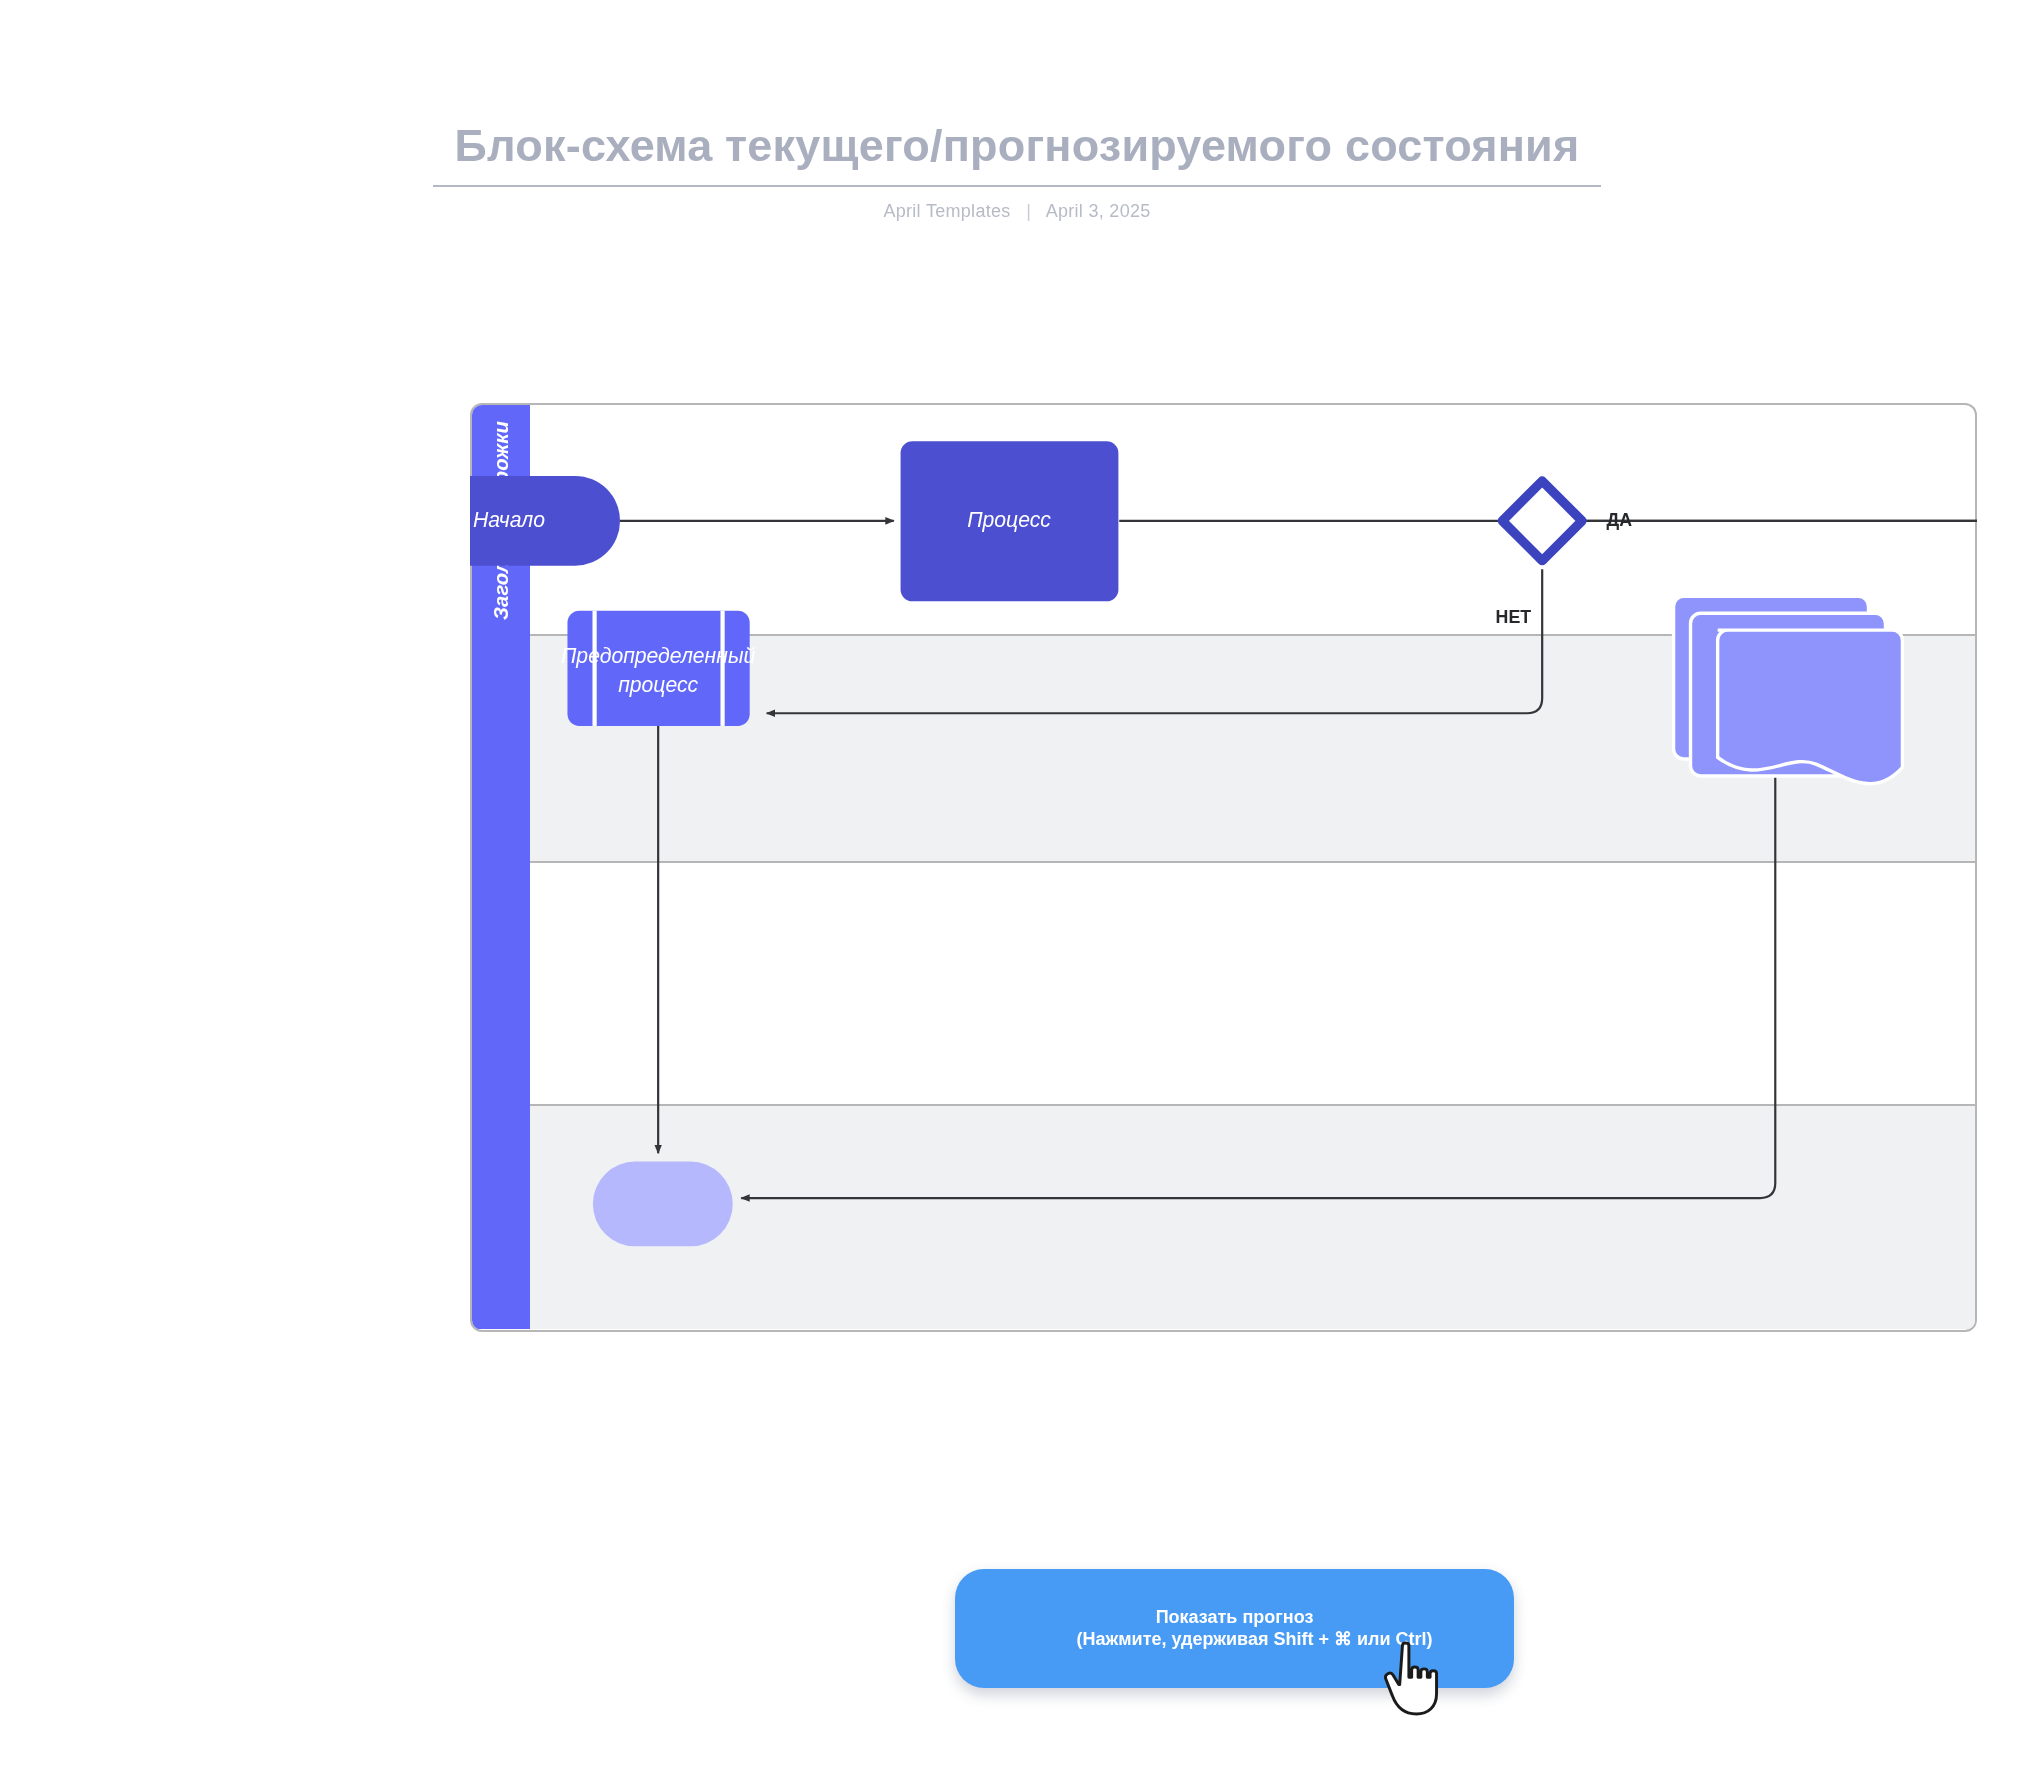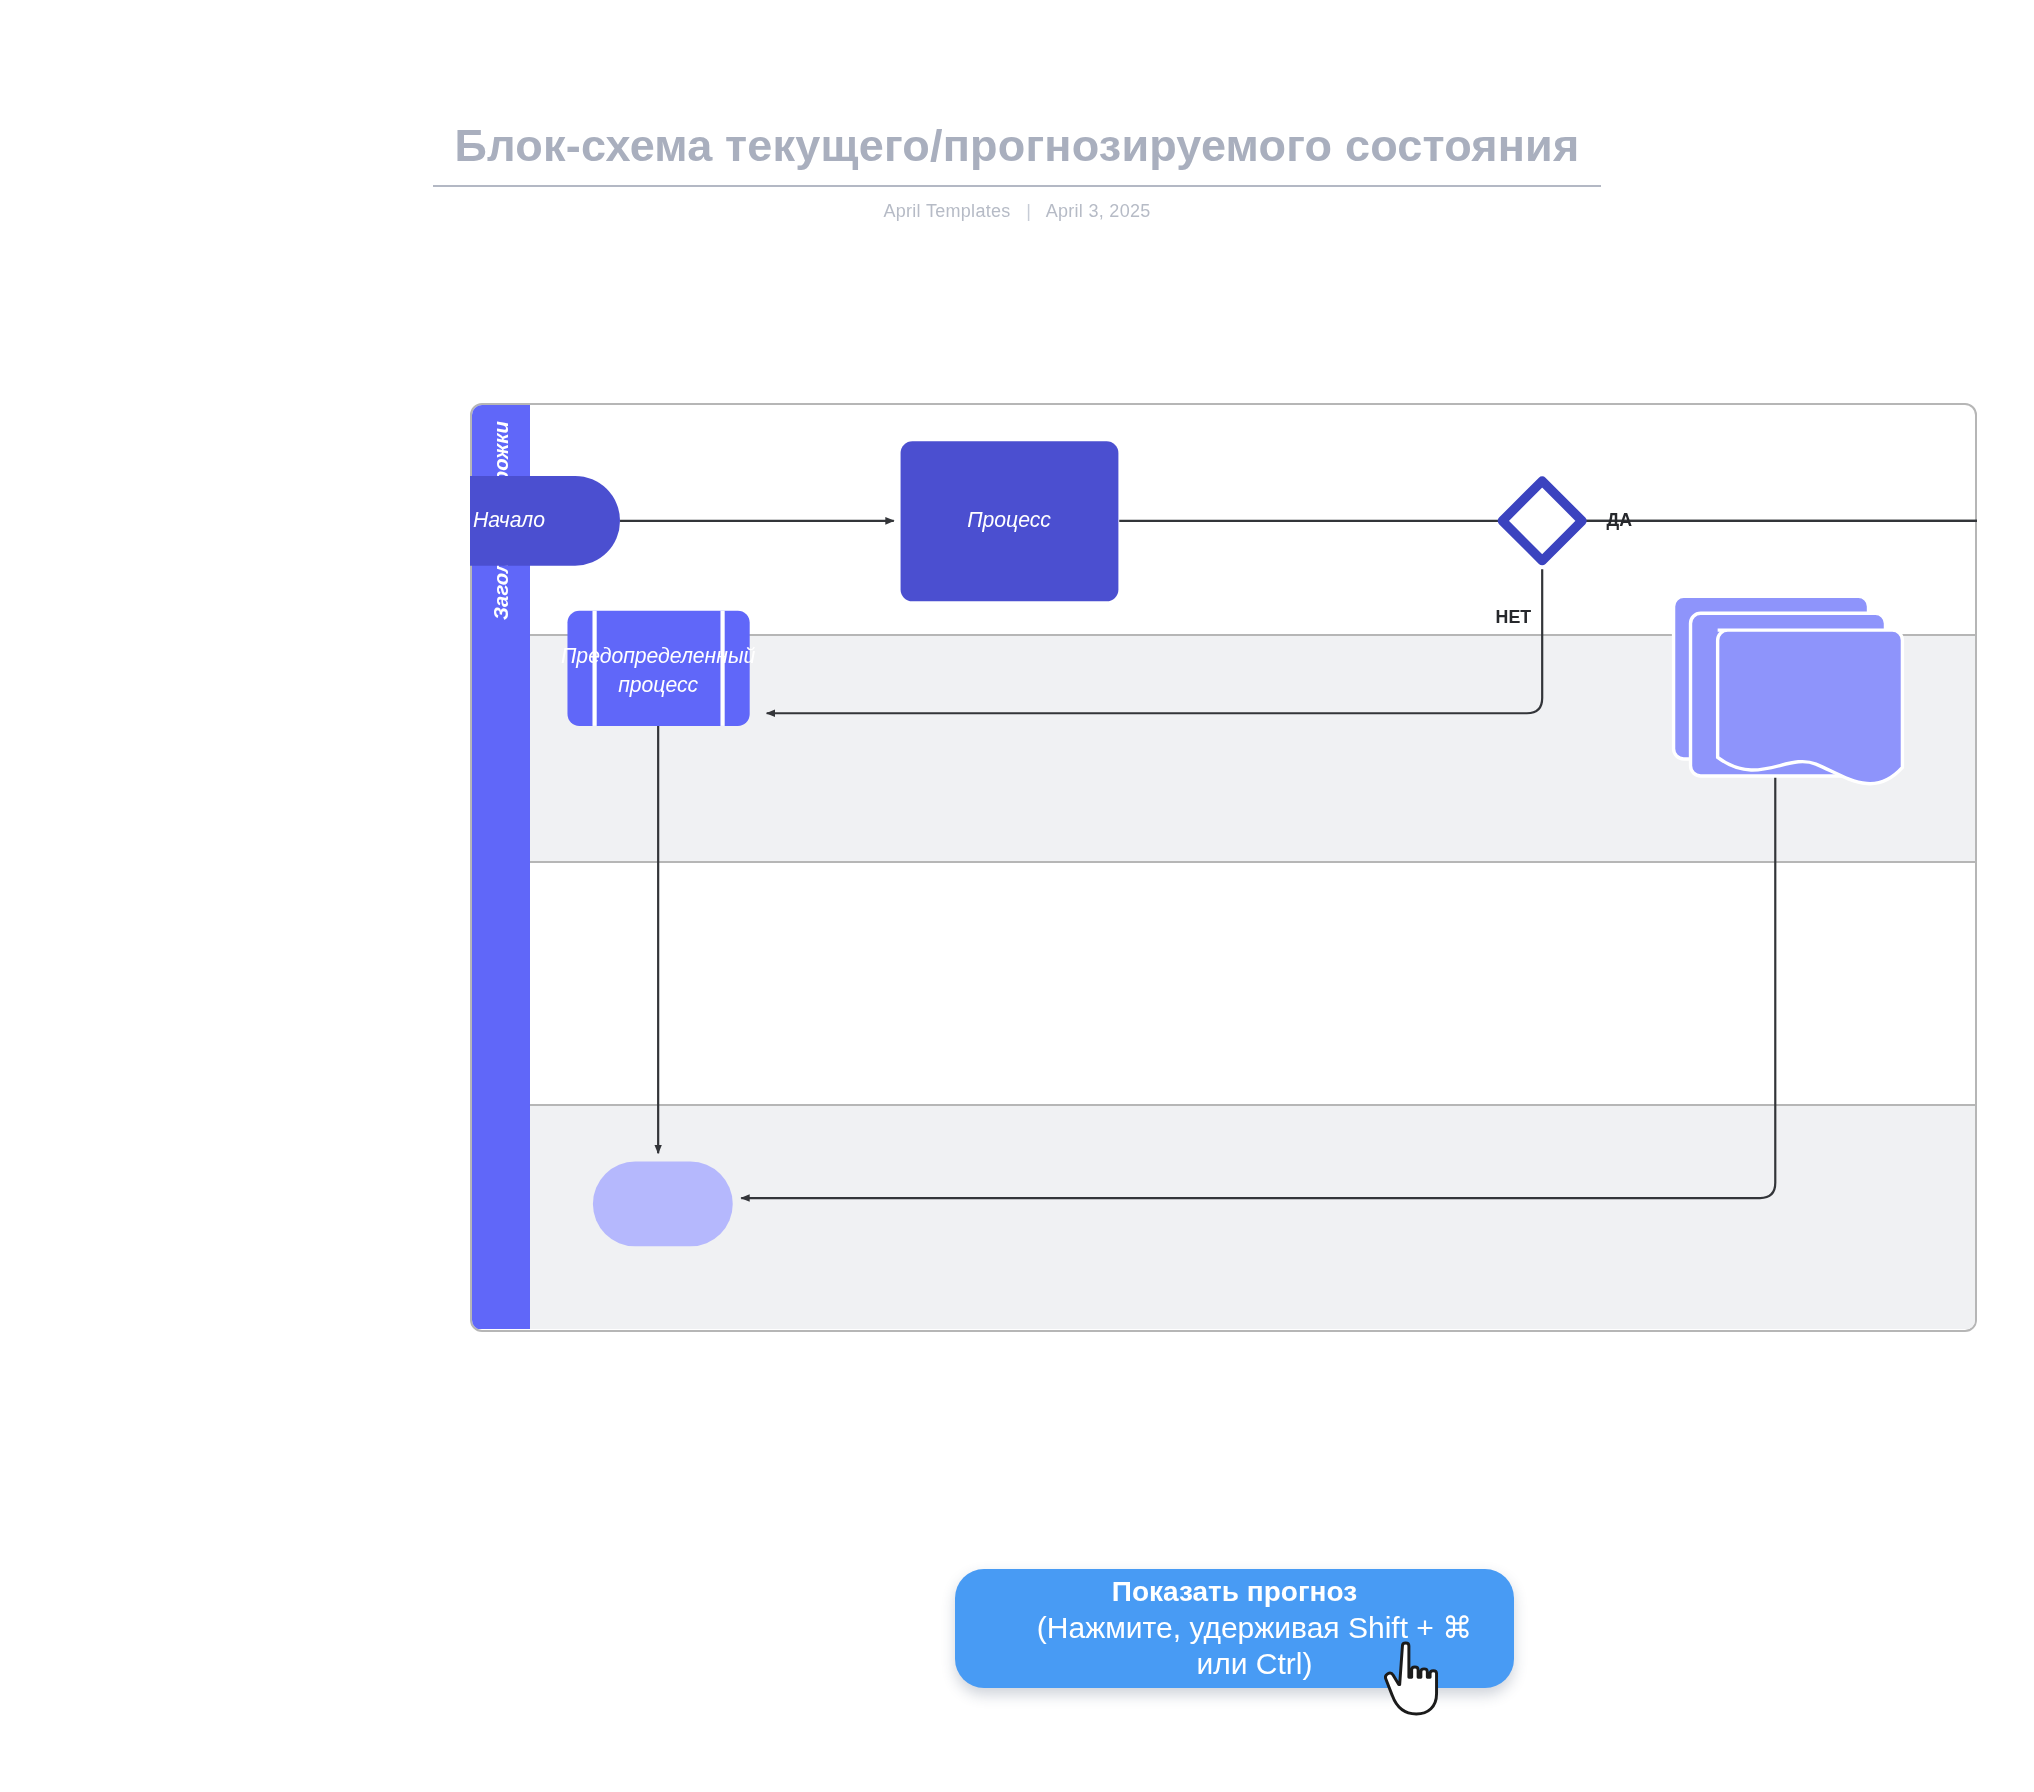--- a/index.html
+++ b/index.html
@@ -156,27 +156,27 @@
     display: flex;
     flex-direction: column;
     align-items: center;
     justify-content: center;
     box-sizing: border-box;
     padding: 0 22px;
     border: none;
     cursor: pointer;
   }
   .cta-title {
-    font-size: 28px;
+    font-size: 18px;
     font-weight: bold;
     line-height: 1.22;
   }
   .cta-sub {
-    font-size: 30px;
-    font-weight: normal;
+    font-size: 18px;
+    font-weight: bold;
     line-height: 1.2;
     text-align: center;
     margin-left: 40px;
   }
   .cursor-icon {
     position: absolute;
     left: 1384px;
     top: 1640px;
     width: 59px;
     height: 78px;

